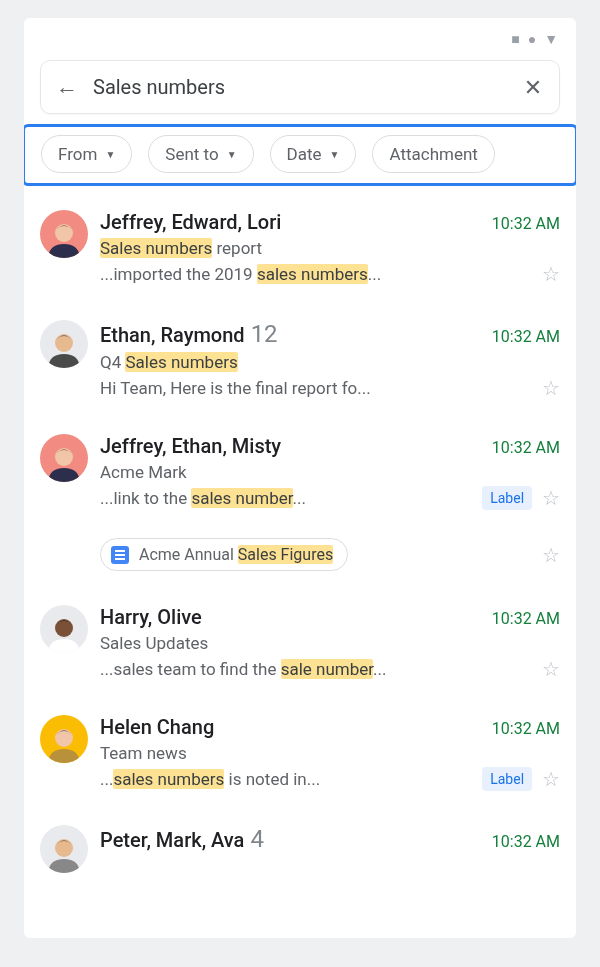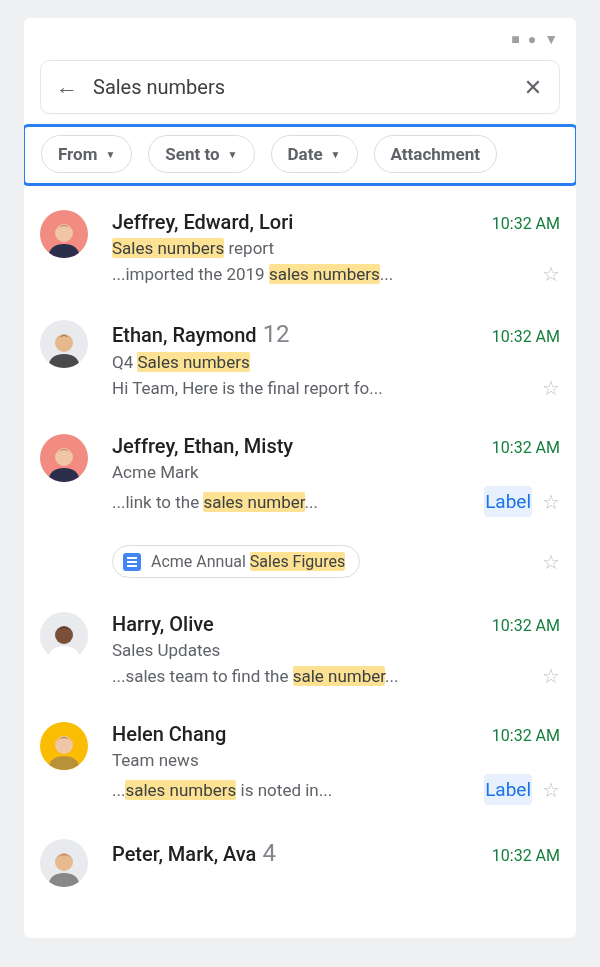--- a/index.html
+++ b/index.html
@@ -64,28 +64,27 @@
   .chip {
     border: 1px solid #dadce0;
     border-radius: 20px;
     padding: 8px 16px;
     color: #5f6368;
     font-size: 17px;
     display: inline-flex;
     align-items: center;
     gap: 8px;
     flex-shrink: 0;
-    font-weight: bold;
   }
   .caret { font-size: 10px; color: #5f6368; }
   .list { padding: 8px 0 0 0; }
   .row {
     display: flex;
     padding: 16px 16px 18px 16px;
-    gap: 24px;
+    gap: 12px;
   }
   .avatar {
     width: 48px; height: 48px;
     border-radius: 50%;
     flex-shrink: 0;
     background: #ccc;
     display: flex;
     align-items: flex-end;
     justify-content: center;
     overflow: hidden;
@@ -130,22 +129,22 @@
   }
   .hl { background: #fde293; color: #3c4043; border-radius: 2px; }
   .star {
     color: #bdc1c6;
     font-size: 20px;
     flex-shrink: 0;
   }
   .label-badge {
     background: #e8f0fe;
     color: #1a73e8;
-    font-size: 19px;
-    padding: 4px 1px;
+    font-size: 14px;
+    padding: 4px 8px;
     border-radius: 4px;
     flex-shrink: 0;
   }
   .attach-row {
     display:flex;
     justify-content: space-between;
     align-items:center;
     margin-top:28px;
     gap:10px;
   }

